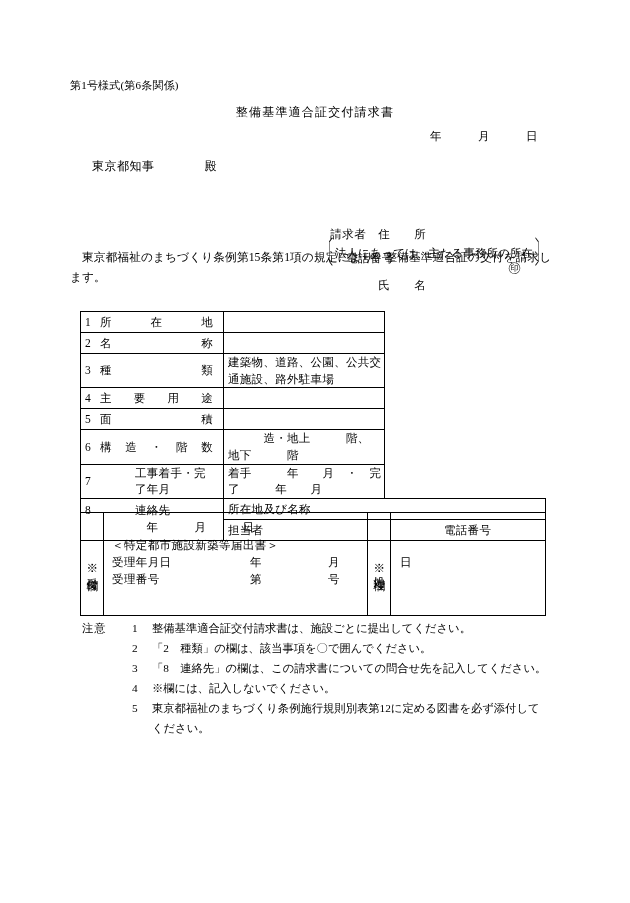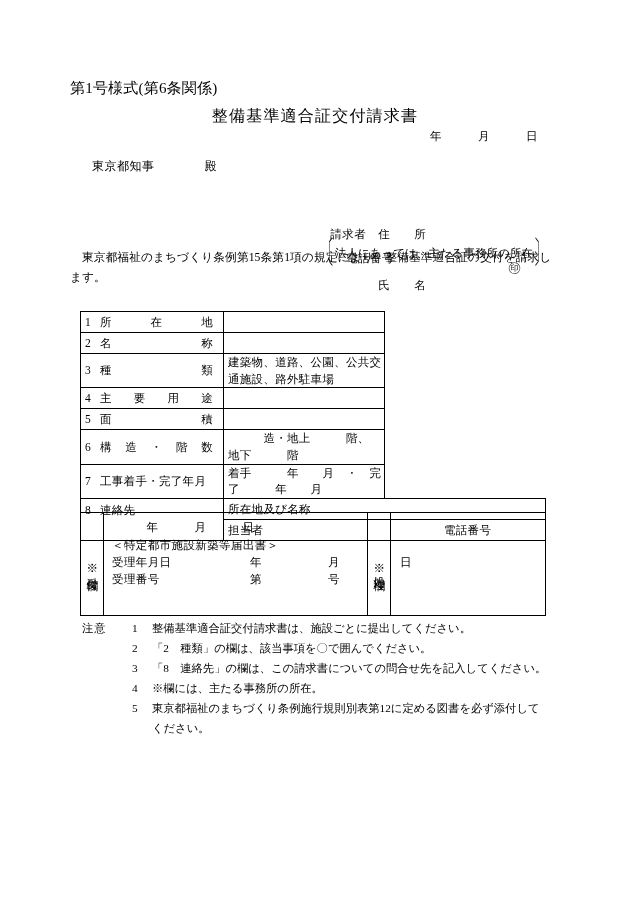--- a/index.html
+++ b/index.html
@@ -21,28 +21,28 @@
     font-size: 11.5px;
     line-height: 1.45;
   }
 
   
   .abs { position: absolute; white-space: pre; }
 
   
   .form-no {
     left: 70px; top: 78px;
-    font-size: 15px;
+    font-size: 11px;
     letter-spacing: 0.2px;
   }
   .doc-title {
     left: 0; top: 104px;
     width: 630px;
     text-align: center;
-    font-size: 16px;
+    font-size: 12px;
     letter-spacing: 1.2px;
   }
   .date-line {
     left: 430px; top: 128px;
     font-size: 11.5px;
     letter-spacing: 0.5px;
   }
   .addressee {
     left: 92px; top: 158px;
     font-size: 12px;
@@ -119,21 +119,21 @@
     display: flex;
     align-items: center;
   }
   .lbl-num { width: 15px; flex: 0 0 15px; }
   .lbl-txt {
     flex: 1 1 auto;
     display: flex;
     justify-content: space-between;
     padding-right: 10px;
   }
-  .lbl-txt.tight { justify-content: flex-start; letter-spacing: 0.3px; }
+  .lbl-txt.tight { justify-content: flex-start; letter-spacing: 0.3px; margin-left: 35px; }
   .val-cell { padding-left: 6px; }
 
   
   .recv-table {
     position: absolute;
     left: 80px; top: 512px;
     width: 466px;
     border-collapse: collapse;
     table-layout: fixed;
     font-size: 11.5px;
@@ -376,21 +376,21 @@
     <div class="note-row">
       <span class="note-num">2</span>
       <span class="note-txt">「2　種類」の欄は、該当事項を〇で囲んでください。</span>
     </div>
     <div class="note-row">
       <span class="note-num">3</span>
       <span class="note-txt">「8　連絡先」の欄は、この請求書についての問合せ先を記入してください。</span>
     </div>
     <div class="note-row">
       <span class="note-num">4</span>
-      <span class="note-txt">※欄には、主たる事務所の所在。</span>
+      <span class="note-txt">※欄には、記入しないでください。</span>
     </div>
     <div class="note-row">
       <span class="note-num">5</span>
       <span class="note-txt">東京都福祉のまちづくり条例施行規則別表第12に定める図書を必ず添付して</span>
     </div>
     <div class="note-cont">ください。</div>
 
   </div>
 
 </div>

